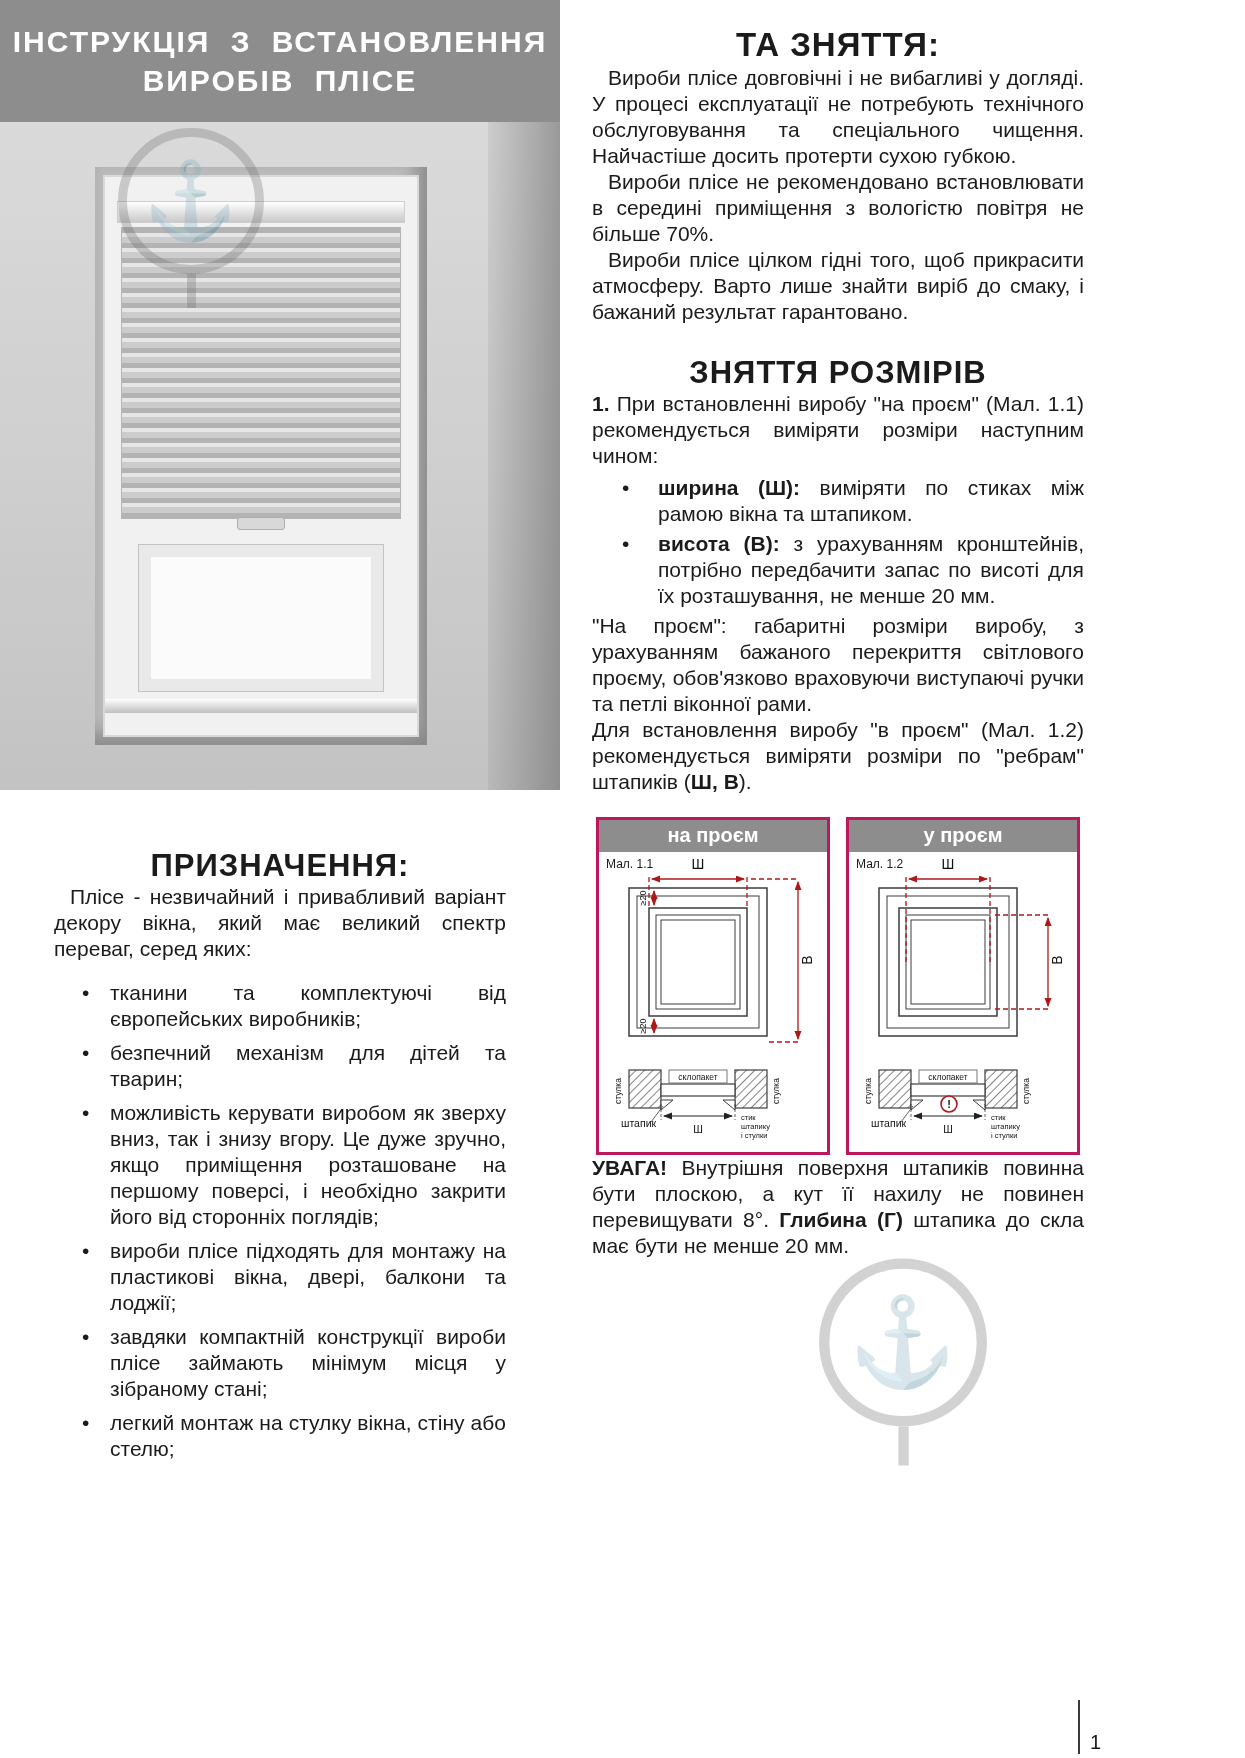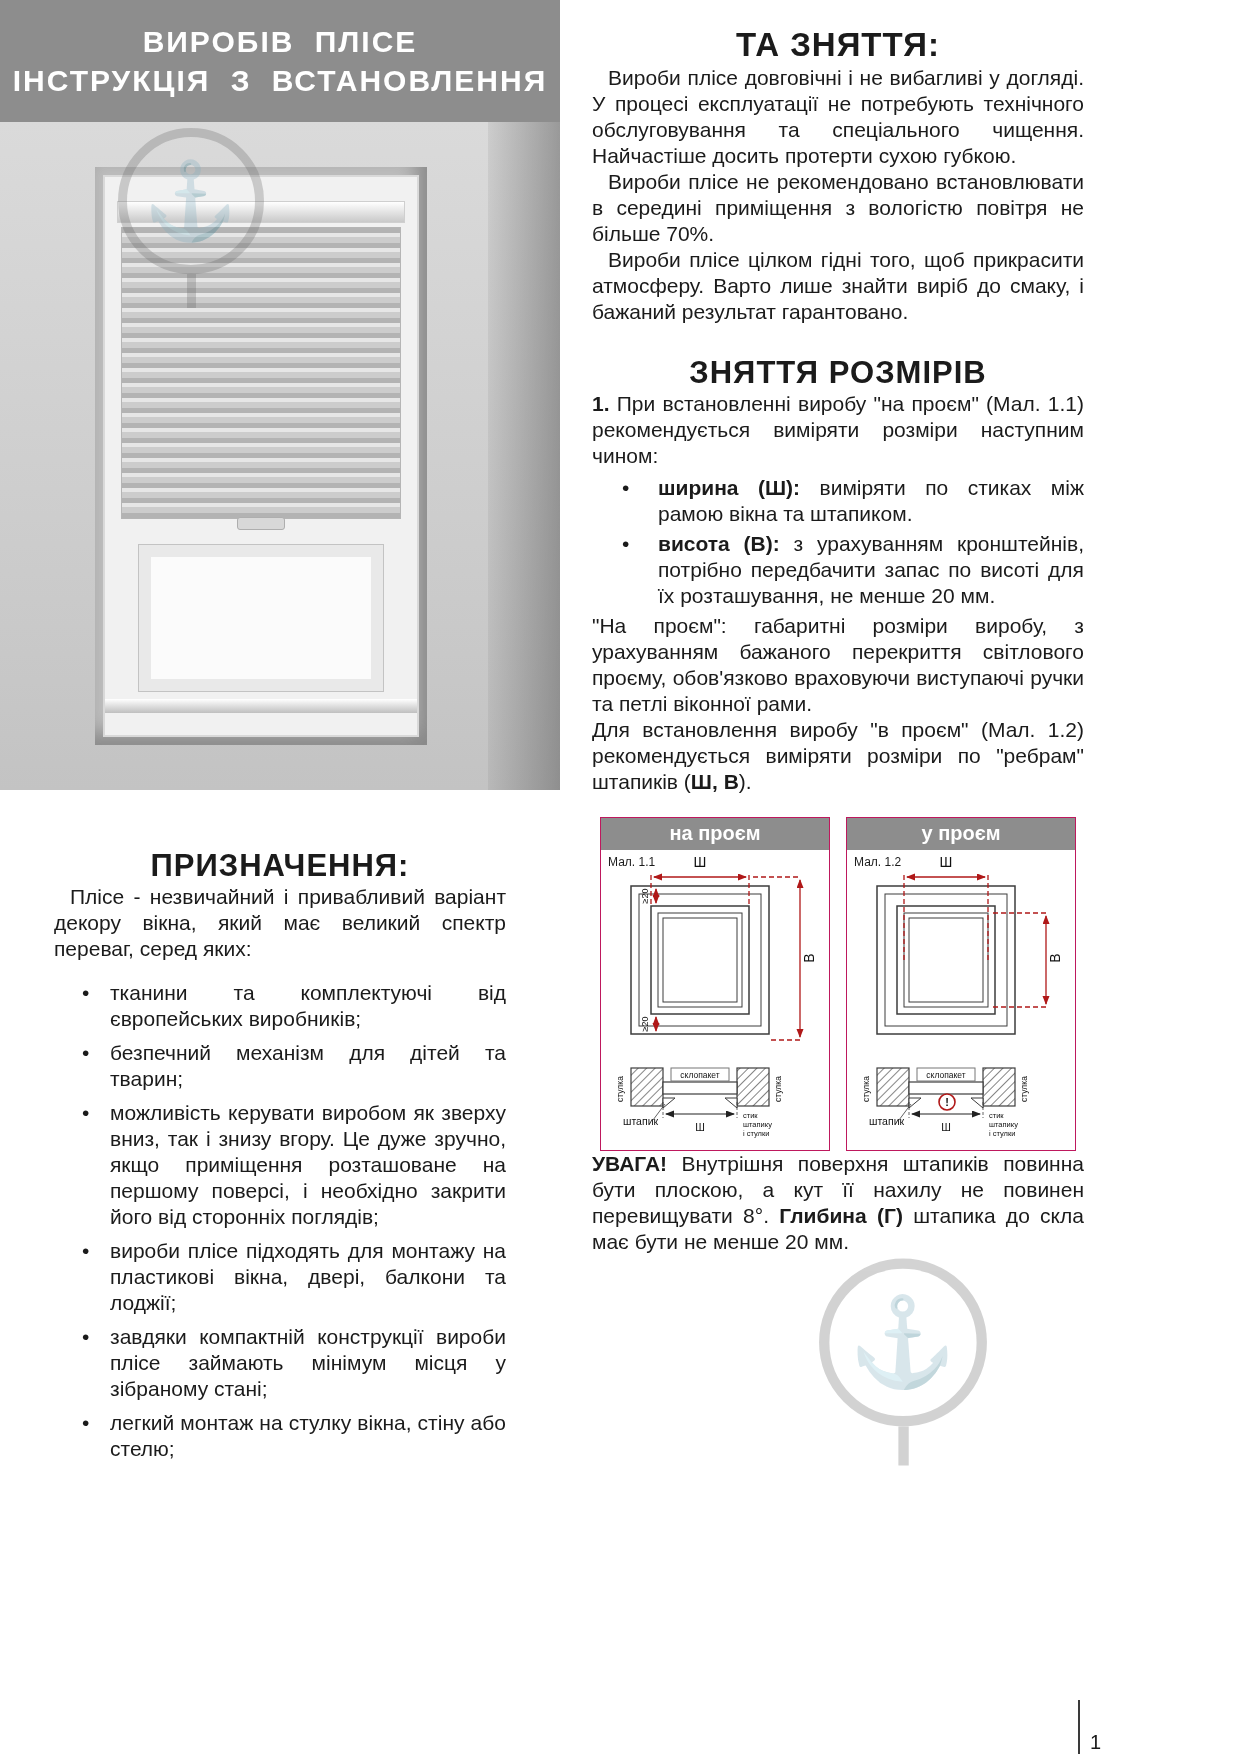--- a/index.html
+++ b/index.html
@@ -39,21 +39,21 @@
   .right-col{position:absolute;left:592px;top:0;width:492px}
   .rec-title{margin:26px 0 0 0;text-align:center;font-weight:700;font-size:33px;line-height:1.18;letter-spacing:1px}
   .measure-title{margin:30px 0 0 0;text-align:center;font-weight:700;font-size:31px;letter-spacing:1px}
   .mt8{margin-top:8px}.mt26{margin-top:26px}.mt30{margin-top:30px}
   .b{font-weight:700}
   .rbullets{list-style:none;margin:6px 0 0 0;padding:0 0 0 14px}
   .rbullets li{position:relative;padding-left:52px;font-size:21px;line-height:26px;text-align:justify;margin-bottom:4px}
   .rbullets li::before{content:"\2022";position:absolute;left:16px;top:0}
 
   .diagrams{display:flex;gap:16px;margin-top:22px;justify-content:center}
-  .diagram-panel{width:228px;border:1px solid #be185d;background:#fff}
+  .diagram-panel{width:228px;border:3px solid #be185d;background:#fff}
   .diagram-header{height:32px;background:#8d8d8d;color:#fff;font-weight:700;font-size:20px;display:flex;align-items:center;justify-content:center}
   .diagram-body{position:relative;height:300px;background:#fff}
   .fig-label{position:absolute;left:7px;top:5px;font-size:12px}
   .diag-svg{position:absolute;left:0;top:0;width:228px;height:300px}
   .diag-svg text{font-family:"Liberation Sans",sans-serif;fill:#111}
   .dim-label{font-size:14px}
   .dim-small{font-size:9px}
   .s-label{font-size:10.5px}
   .xs-label{font-size:8.5px}
   .xxs-label{font-size:7.5px}
@@ -64,22 +64,22 @@
   .page-number{position:absolute;left:1078px;top:1700px;height:54px;border-left:2px solid #3a3a3a;padding-left:10px;display:flex;align-items:flex-end;font-size:20px}
 </style>
 </head>
 <body>
 
 <div class="page">
 
   <div class="left-col">
 
     <div class="banner">
+      <div class="banner-line">ІНСТРУКЦІЯ З ВСТАНОВЛЕННЯ</div>
       <div class="banner-line">ВИРОБІВ ПЛІСЕ</div>
-      <div class="banner-line">ІНСТРУКЦІЯ З ВСТАНОВЛЕННЯ</div>
     </div>
 
     <div class="product-image">
       <div class="wall-right"></div>
       <div class="recess">
         <div class="window-unit">
           <div class="top-rail"></div>
           <div class="pleats"></div>
           <div class="handle"></div>
           <div class="glass"></div>

